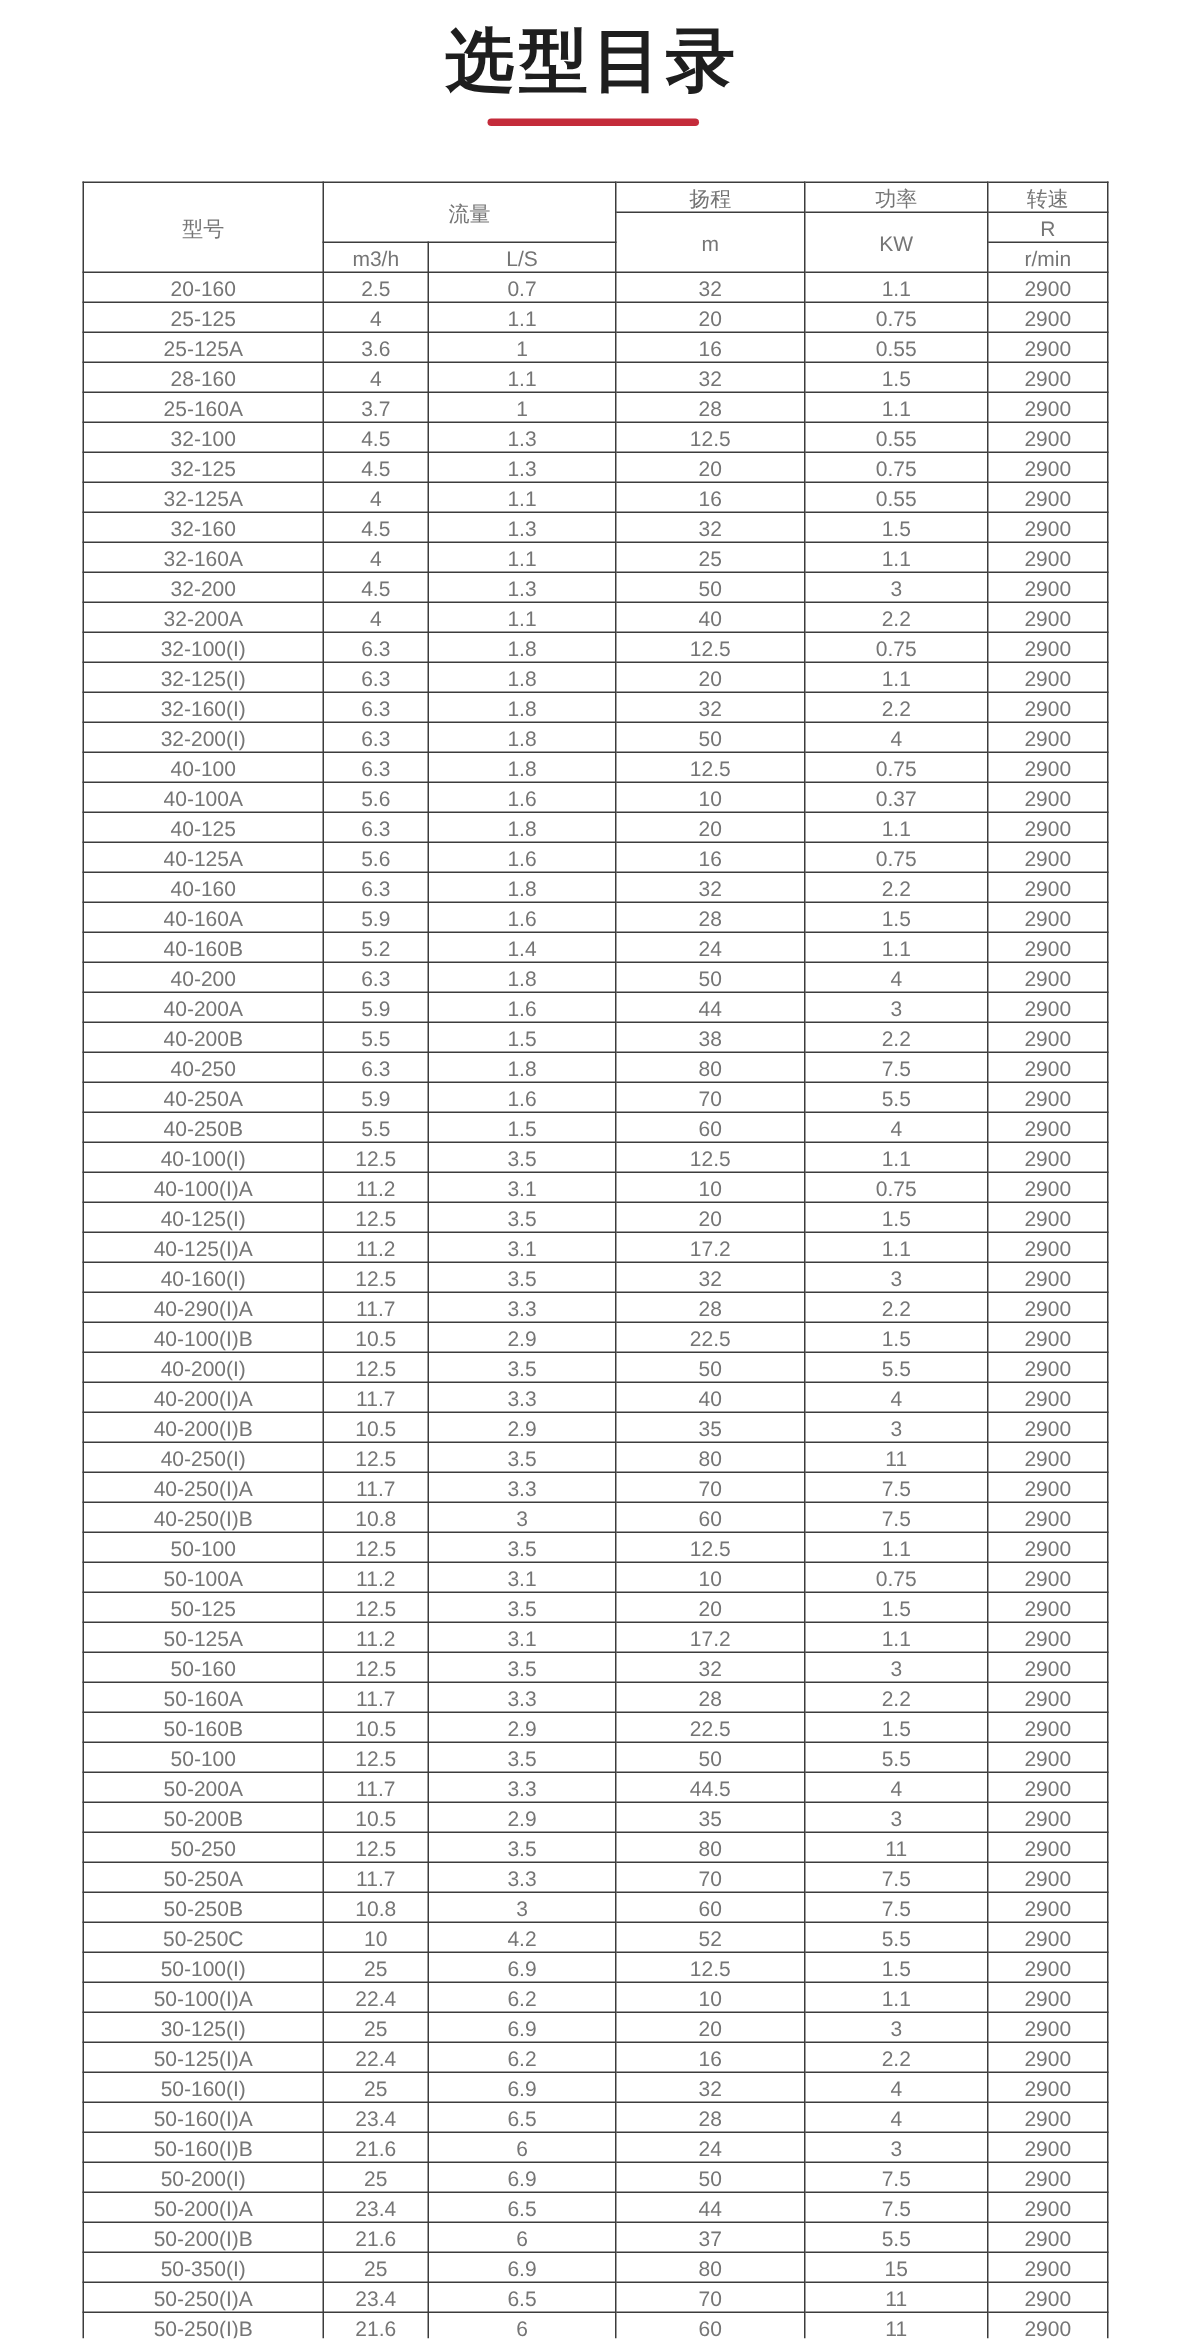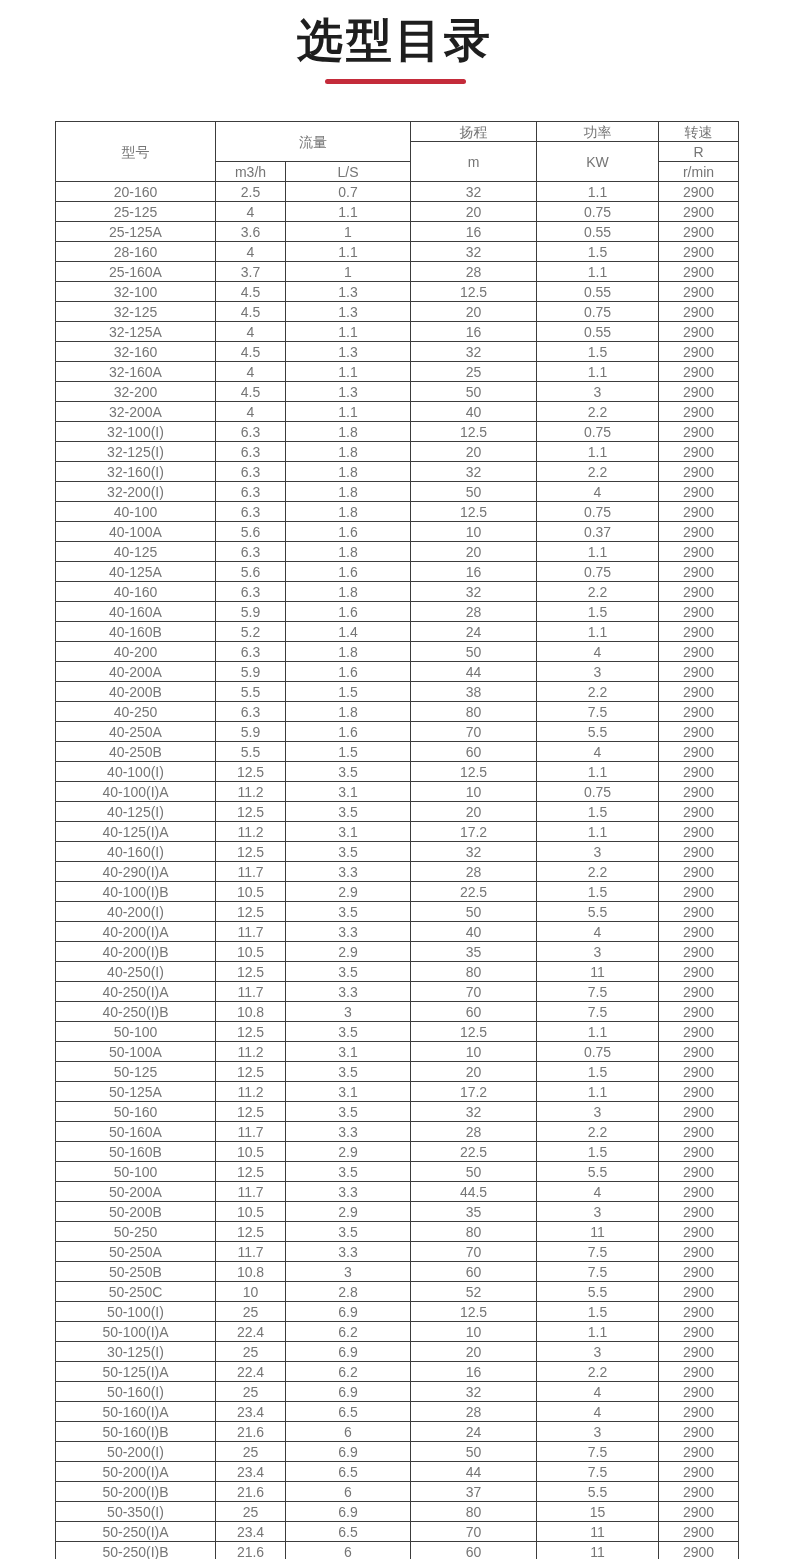--- a/index.html
+++ b/index.html
@@ -529,21 +529,21 @@
           <td>50-250B</td>
           <td>10.8</td>
           <td>3</td>
           <td>60</td>
           <td>7.5</td>
           <td>2900</td>
         </tr>
         <tr>
           <td>50-250C</td>
           <td>10</td>
-          <td>2.8</td>
+          <td>4.2</td>
           <td>52</td>
           <td>5.5</td>
           <td>2900</td>
         </tr>
         <tr>
           <td>50-100(I)</td>
           <td>25</td>
           <td>6.9</td>
           <td>12.5</td>
           <td>1.5</td>

